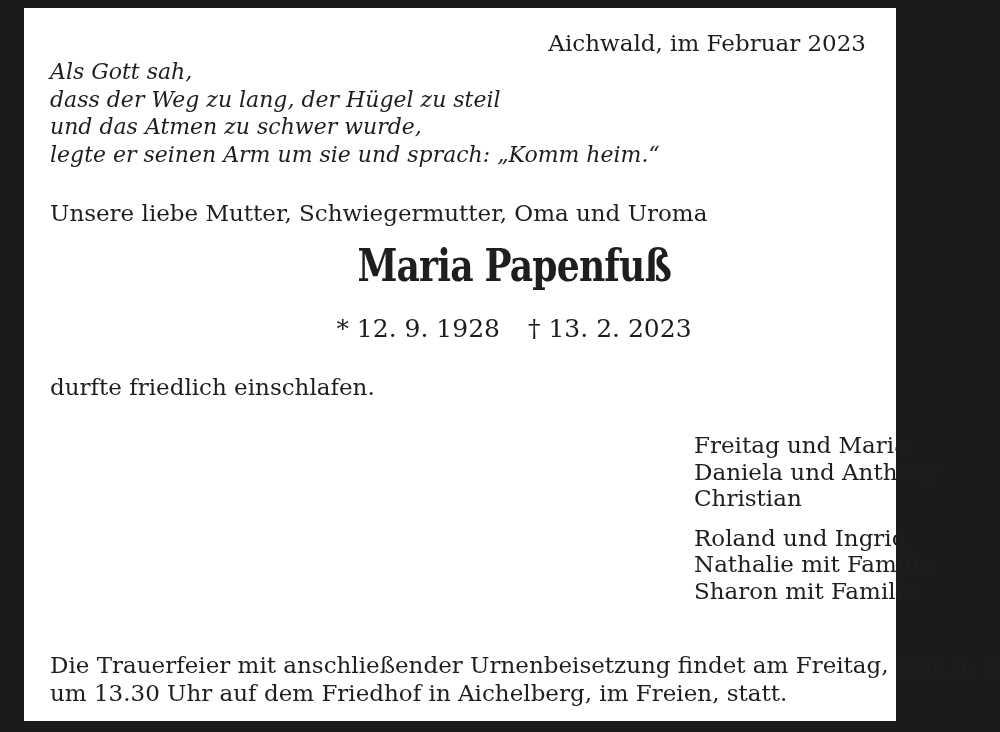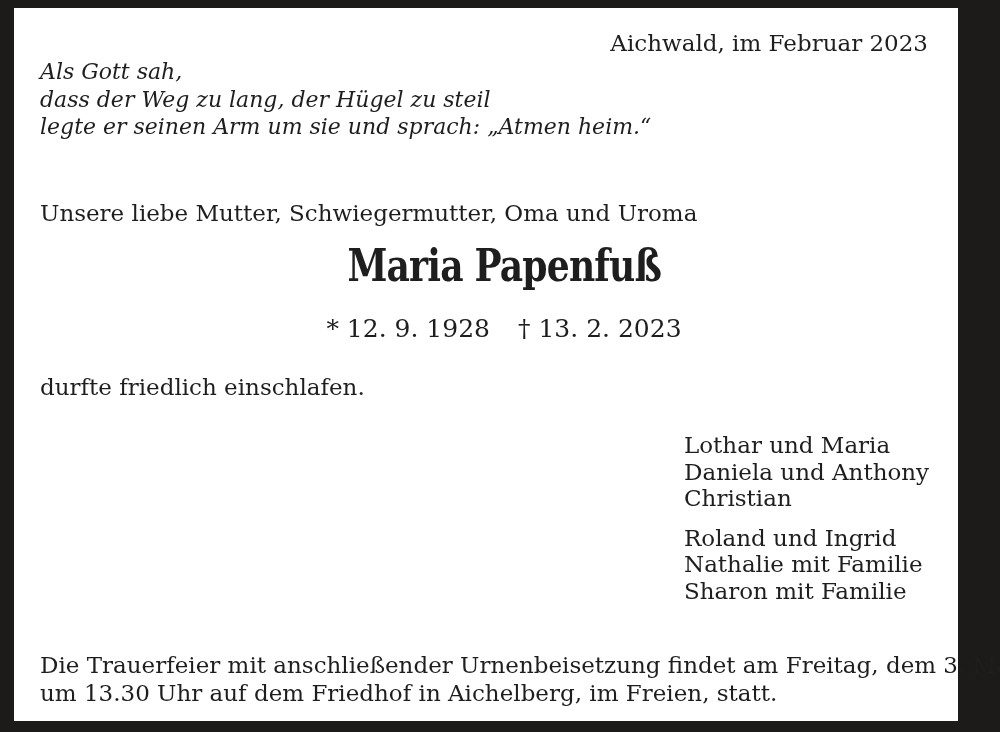--- a/index.html
+++ b/index.html
@@ -10,22 +10,22 @@
   *{margin:0;padding:0;box-sizing:border-box;}
   html,body{width:1000px;height:732px;overflow:hidden;}
   body{
     background:var(--frame);
     position:relative;
     font-family:"DejaVu Serif","Liberation Serif",serif;
     color:var(--ink);
   }
   .card{
     position:absolute;
-    left:14px;top:8px;
-    width:944px;height:713px;
+    left:24px;top:8px;
+    width:872px;height:713px;
     background:var(--paper);
   }
   .abs{position:absolute;white-space:nowrap;}
   .dateline{
     top:22px;right:30px;
     font-size:23px;
     text-align:right;
   }
   .poem{
     left:26px;top:50px;
@@ -76,38 +76,39 @@
 </head>
 <body>
 
 <div class="card">
 
   <div class="abs dateline">Aichwald, im Februar 2023</div>
 
   <div class="abs poem">
     <div>Als Gott sah,</div>
     <div>dass der Weg zu lang, der Hügel zu steil</div>
-    <div>legte er seinen Arm um sie und sprach: „Atmen heim.“</div>
+    <div>und das Atmen zu schwer wurde,</div>
+    <div>legte er seinen Arm um sie und sprach: „Komm heim.“</div>
   </div>
 
   <div class="abs intro">Unsere liebe Mutter, Schwiegermutter, Oma und Uroma</div>
 
   <div class="abs name-wrap">
     <span class="name-inner">Maria Papenfuß</span>
   </div>
 
   <div class="abs dates">
     <span class="birth">* 12. 9. 1928</span><span class="death">† 13. 2. 2023</span>
   </div>
 
   <div class="abs closing">durfte friedlich einschlafen.</div>
 
   <div class="abs mourning">
     <div class="group1">
-      <div>Lothar und Maria</div>
+      <div>Freitag und Maria</div>
       <div>Daniela und Anthony</div>
       <div>Christian</div>
     </div>
     <div class="group2">
       <div>Roland und Ingrid</div>
       <div>Nathalie mit Familie</div>
       <div>Sharon mit Familie</div>
     </div>
   </div>
 

